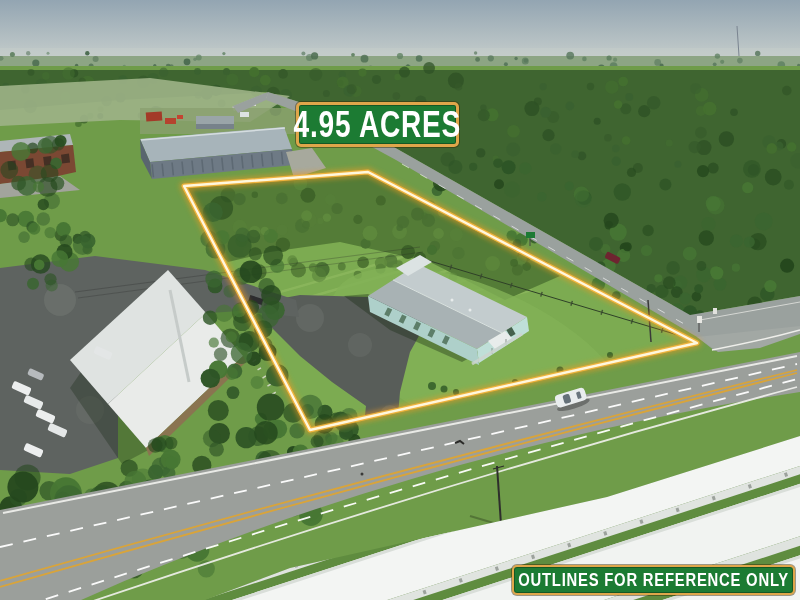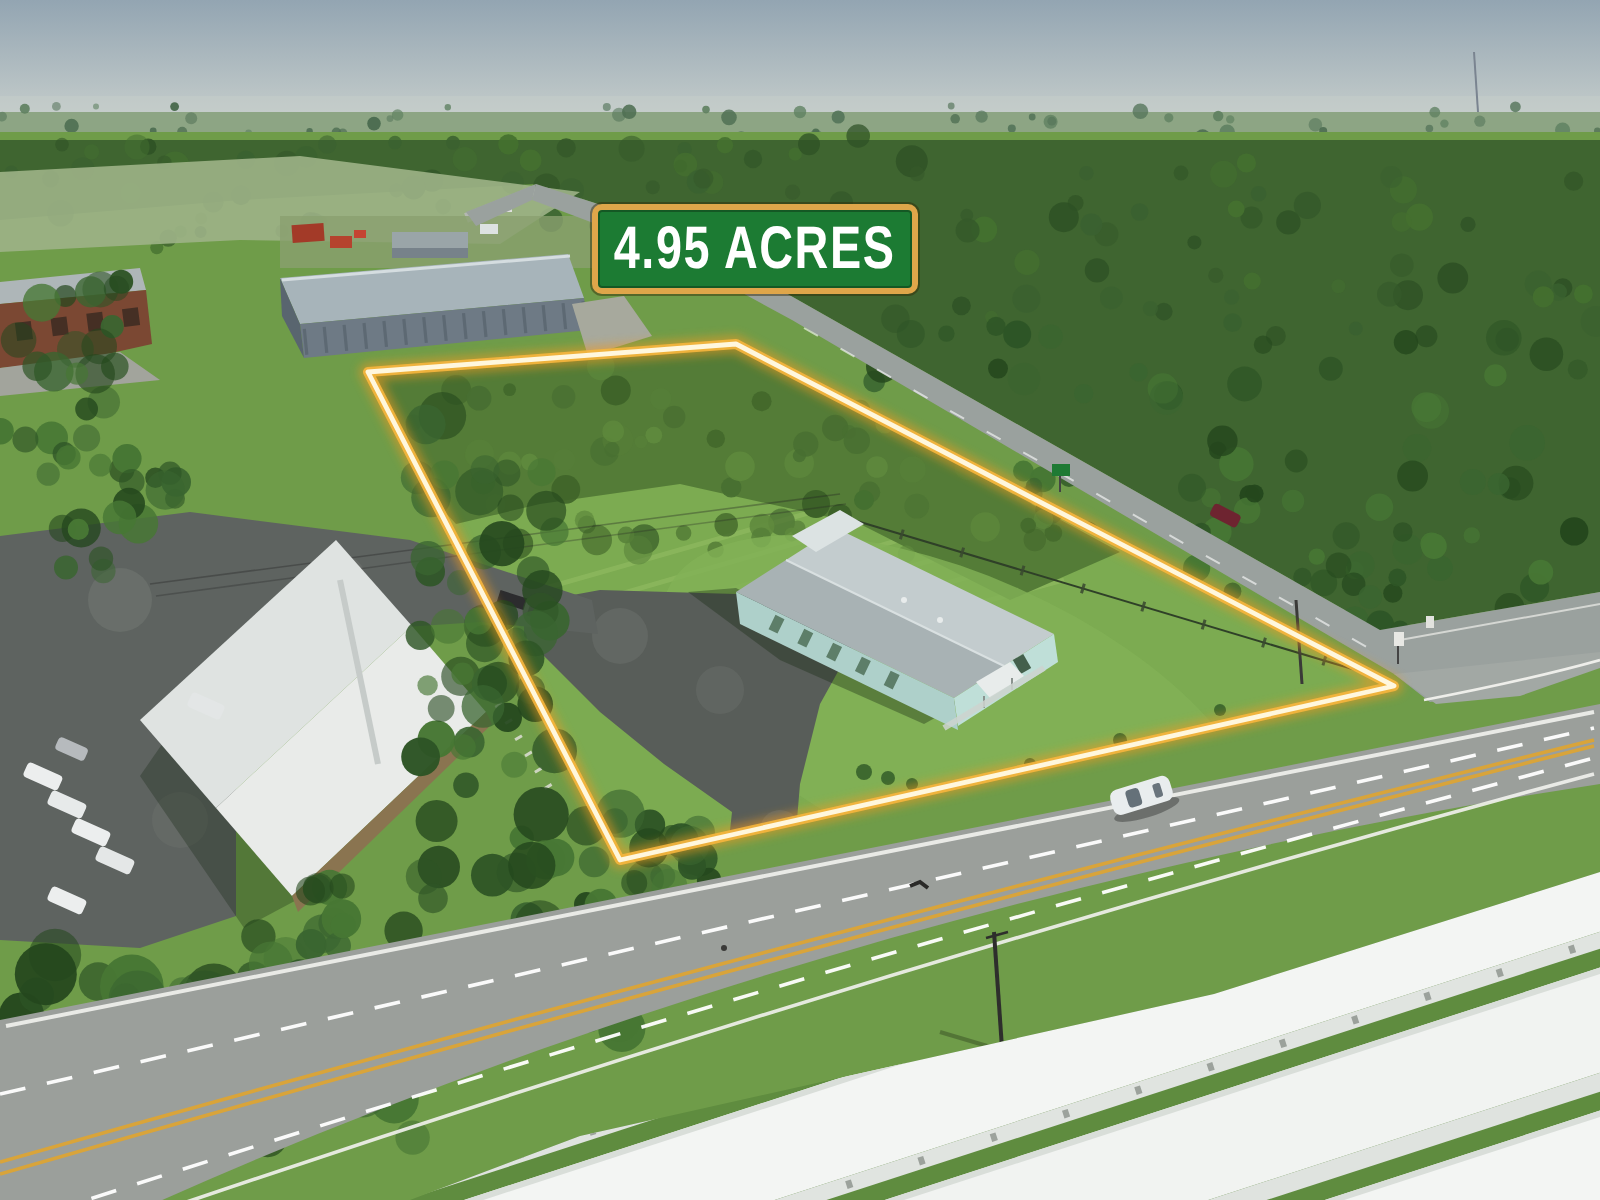--- a/index.html
+++ b/index.html
@@ -6,21 +6,21 @@
   .stage{position:relative;width:800px;height:600px;overflow:hidden;
          font-family:"Liberation Sans",sans-serif;background:#6f9c49;}
   .stage svg{position:absolute;left:0;top:0;}
   .badge{position:absolute;display:flex;align-items:center;justify-content:center;
          background:var(--badge-green,#1c7b33);
          border:3px solid var(--badge-border,#dfa64a);
          border-radius:5px;
          box-shadow:0 0 0 1px rgba(50,40,5,.45), inset 0 0 0 1px rgba(0,0,0,.28);
          color:var(--badge-text,#fff);font-weight:bold;white-space:nowrap;}
   .badge .t{display:inline-block;transform:scaleX(.78);letter-spacing:1px;}
-  #acreage-badge{left:296px;top:102px;width:157px;height:39px;font-size:30px;}
+  #acreage-badge{left:296px;top:102px;width:157px;height:39px;font-size:36px;}
   #disclaimer-badge{left:512px;top:565px;width:279px;height:26px;font-size:19px;border-width:2px;}
 </style>
 </head>
 <body>
 
 <div class="stage">
 <svg width="800" height="600" viewBox="0 0 800 600">
   <defs>
     <linearGradient id="skyGrad" x1="0" y1="0" x2="0" y2="1">
       <stop offset="0" stop-color="var(--sky-top,#93a5b2)"></stop>
@@ -842,13 +842,16 @@
   <g>
     <polygon points="184,186 368,172 697,343 310,430" fill="none" stroke="var(--outline-glow,#ef9a20)" stroke-width="9" opacity=".55" stroke-linejoin="round" filter="url(#glow)"></polygon>
     <polygon points="184,186 368,172 697,343 310,430" fill="none" stroke="var(--outline-mid,#f6b63e)" stroke-width="5" opacity=".9" stroke-linejoin="round"></polygon>
     <polygon points="184,186 368,172 697,343 310,430" fill="none" stroke="var(--outline-core,#fff7dd)" stroke-width="2.4" stroke-linejoin="round"></polygon>
   </g>
 </svg>
 
 <div class="badge" id="acreage-badge">
   <span class="t">4.95 ACRES</span>
 </div>
+<div class="badge" id="disclaimer-badge">
+  <span class="t">OUTLINES FOR REFERENCE ONLY</span>
 </div>
+</div>
 
 </body></html>

